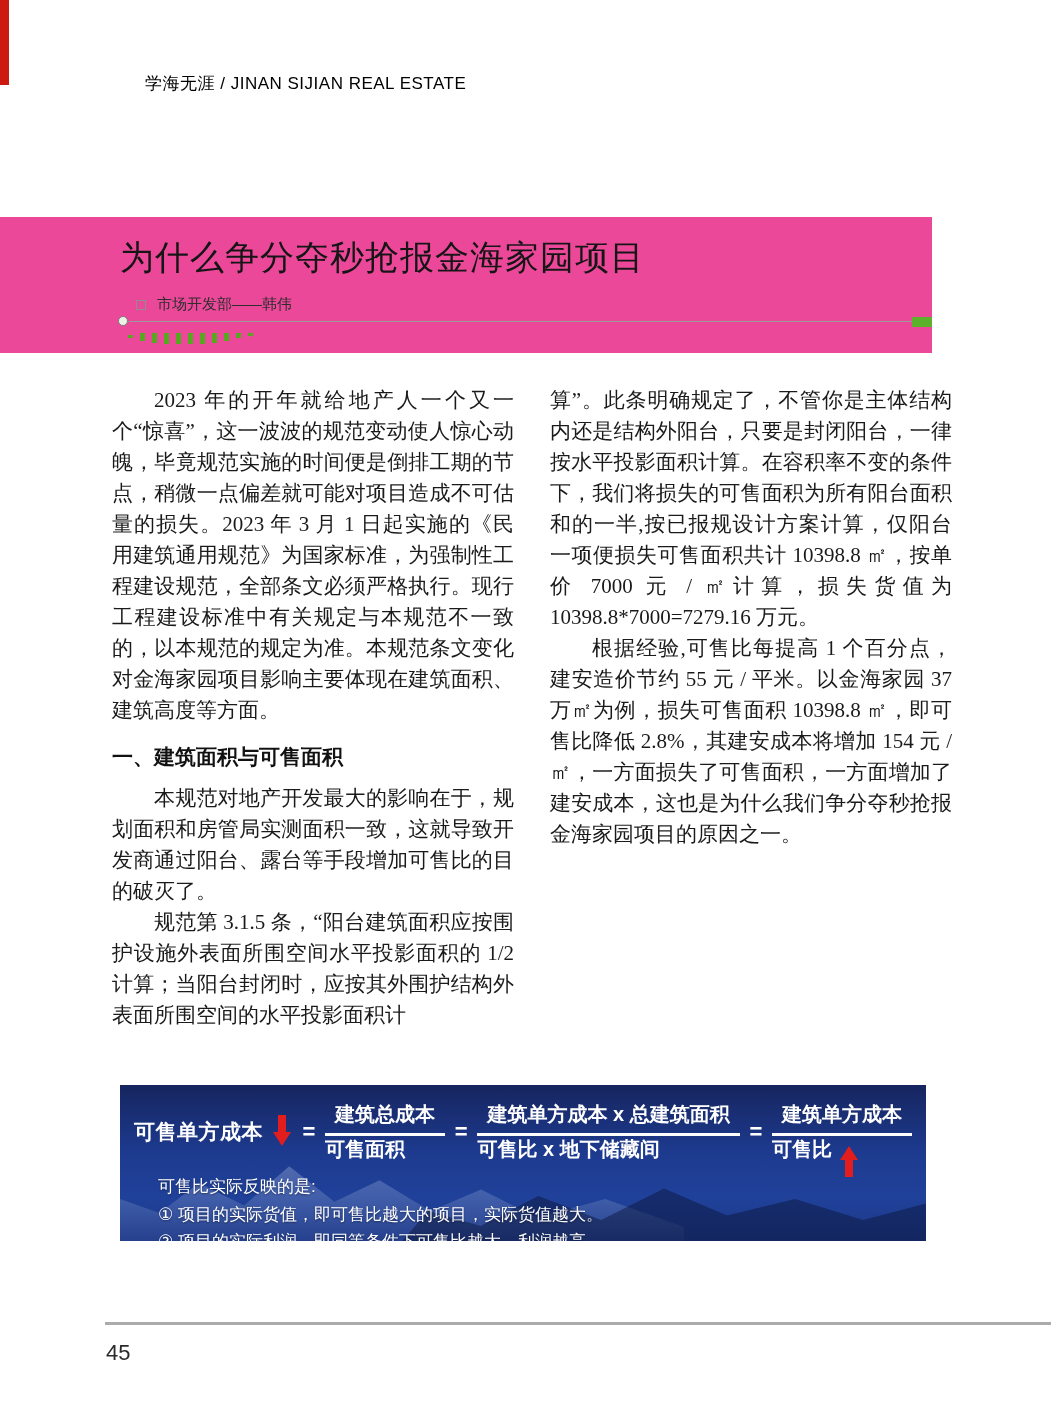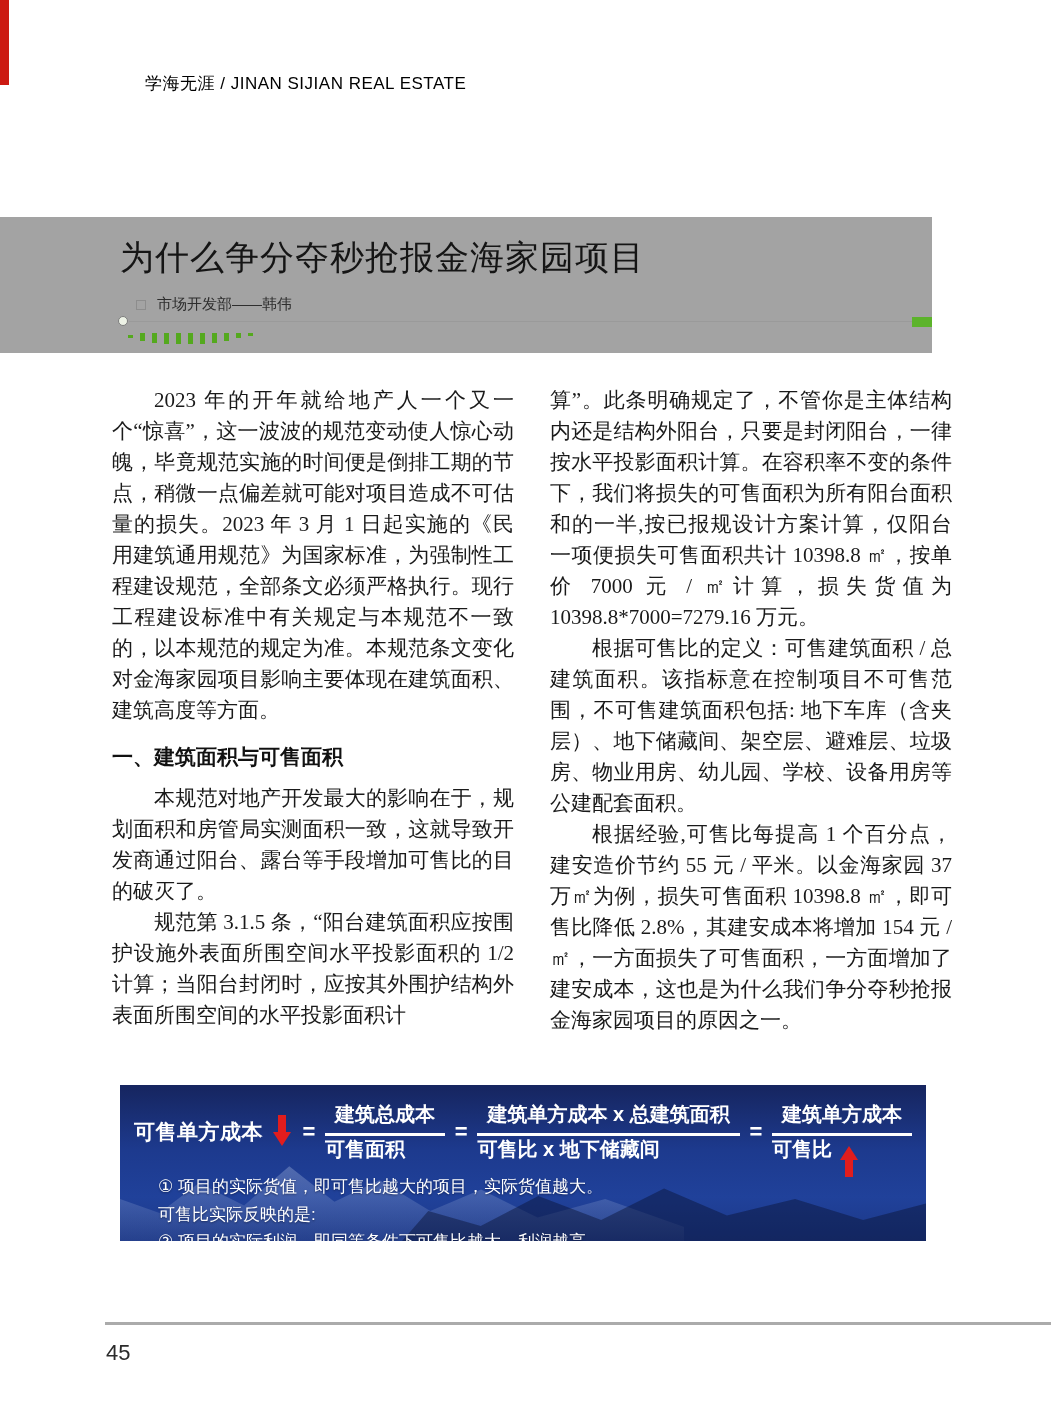--- a/index.html
+++ b/index.html
@@ -24,21 +24,21 @@
     position: absolute; left: 121px; top: 72px;
     font-size: 17px; font-weight: normal; color: #000000;
     letter-spacing: 0.5px;
     margin-left: 24px;
   }
 
   
   .banner {
     position: absolute; left: 0; top: 217px;
     width: 932px; height: 136px;
-    background: #a3a3a3;
+    background: #ec4899;
   }
   .banner-title {
     position: absolute; left: 120px; top: 18px;
     font-size: 34px; font-weight: 500; color: #151515;
     letter-spacing: 1px;
     font-family: "Liberation Sans", "DejaVu Sans", sans-serif;
   }
   .byline-row {
     position: absolute; left: 136px; top: 78px;
     display: flex; align-items: center;
@@ -193,21 +193,20 @@
 
 <div class="article">
   <div class="col">
     <p>2023 年的开年就给地产人一个又一个“惊喜”，这一波波的规范变动使人惊心动魄，毕竟规范实施的时间便是倒排工期的节点，稍微一点偏差就可能对项目造成不可估量的损失。2023 年 3 月 1 日起实施的《民用建筑通用规范》为国家标准，为强制性工程建设规范，全部条文必须严格执行。现行工程建设标准中有关规定与本规范不一致的，以本规范的规定为准。本规范条文变化对金海家园项目影响主要体现在建筑面积、建筑高度等方面。</p>
     <h2>一、建筑面积与可售面积</h2>
     <p>本规范对地产开发最大的影响在于，规划面积和房管局实测面积一致，这就导致开发商通过阳台、露台等手段增加可售比的目的破灭了。</p>
     <p>规范第 3.1.5 条，“阳台建筑面积应按围护设施外表面所围空间水平投影面积的 1/2 计算；当阳台封闭时，应按其外围护结构外表面所围空间的水平投影面积计</p>
   </div>
   <div class="col">
     <p class="no-indent">算”。此条明确规定了，不管你是主体结构内还是结构外阳台，只要是封闭阳台，一律按水平投影面积计算。在容积率不变的条件下，我们将损失的可售面积为所有阳台面积和的一半,按已报规设计方案计算，仅阳台一项便损失可售面积共计 10398.8 ㎡，按单价 7000 元 / ㎡计算，损失货值为 10398.8*7000=7279.16 万元。</p>
-    <p>根据可售比的定义：可售建筑面积 / 总建筑面积。该指标意在控制项目不可售范围，不可售建筑面积包括: 地下车库（含夹层）、地下储藏间、架空层、避难层、垃圾房、物业用房、幼儿园、学校、设备用房等公建配套面积。</p>
     <p>根据经验,可售比每提高 1 个百分点，建安造价节约 55 元 / 平米。以金海家园 37 万㎡为例，损失可售面积 10398.8 ㎡，即可售比降低 2.8%，其建安成本将增加 154 元 / ㎡，一方面损失了可售面积，一方面增加了建安成本，这也是为什么我们争分夺秒抢报金海家园项目的原因之一。</p>
   </div>
 </div>
 
 <div class="infographic">
   <div class="mountain-light"></div>
   <div class="mountain-dark"></div>
 
   <div class="formula-row">
     <span class="formula-label">可售单方成本</span>
@@ -229,21 +228,21 @@
     <span class="fraction">
       <div class="num">建筑单方成本</div>
       <div class="den"><span>可售比</span><span class="arrow-anchor"><span class="arrow up frac-arrow-up">
               <span class="stem"></span>
               <span class="head"></span>
             </span></span></div>
     </span>
   </div>
 
   <div class="notes">
+    <div>可售比实际反映的是:</div>
     <div>① 项目的实际货值，即可售比越大的项目，实际货值越大。</div>
-    <div>可售比实际反映的是:</div>
     <div>② 项目的实际利润，即同等条件下可售比越大，利润越高。</div>
     <div>③ 项目的实际建安成本，即可售比越大的项目，实际的建安成本越低。</div>
   </div>
 </div>
 
 <div class="footer-rule"></div>
 <div class="page-number">45</div>
 
 </body></html>

